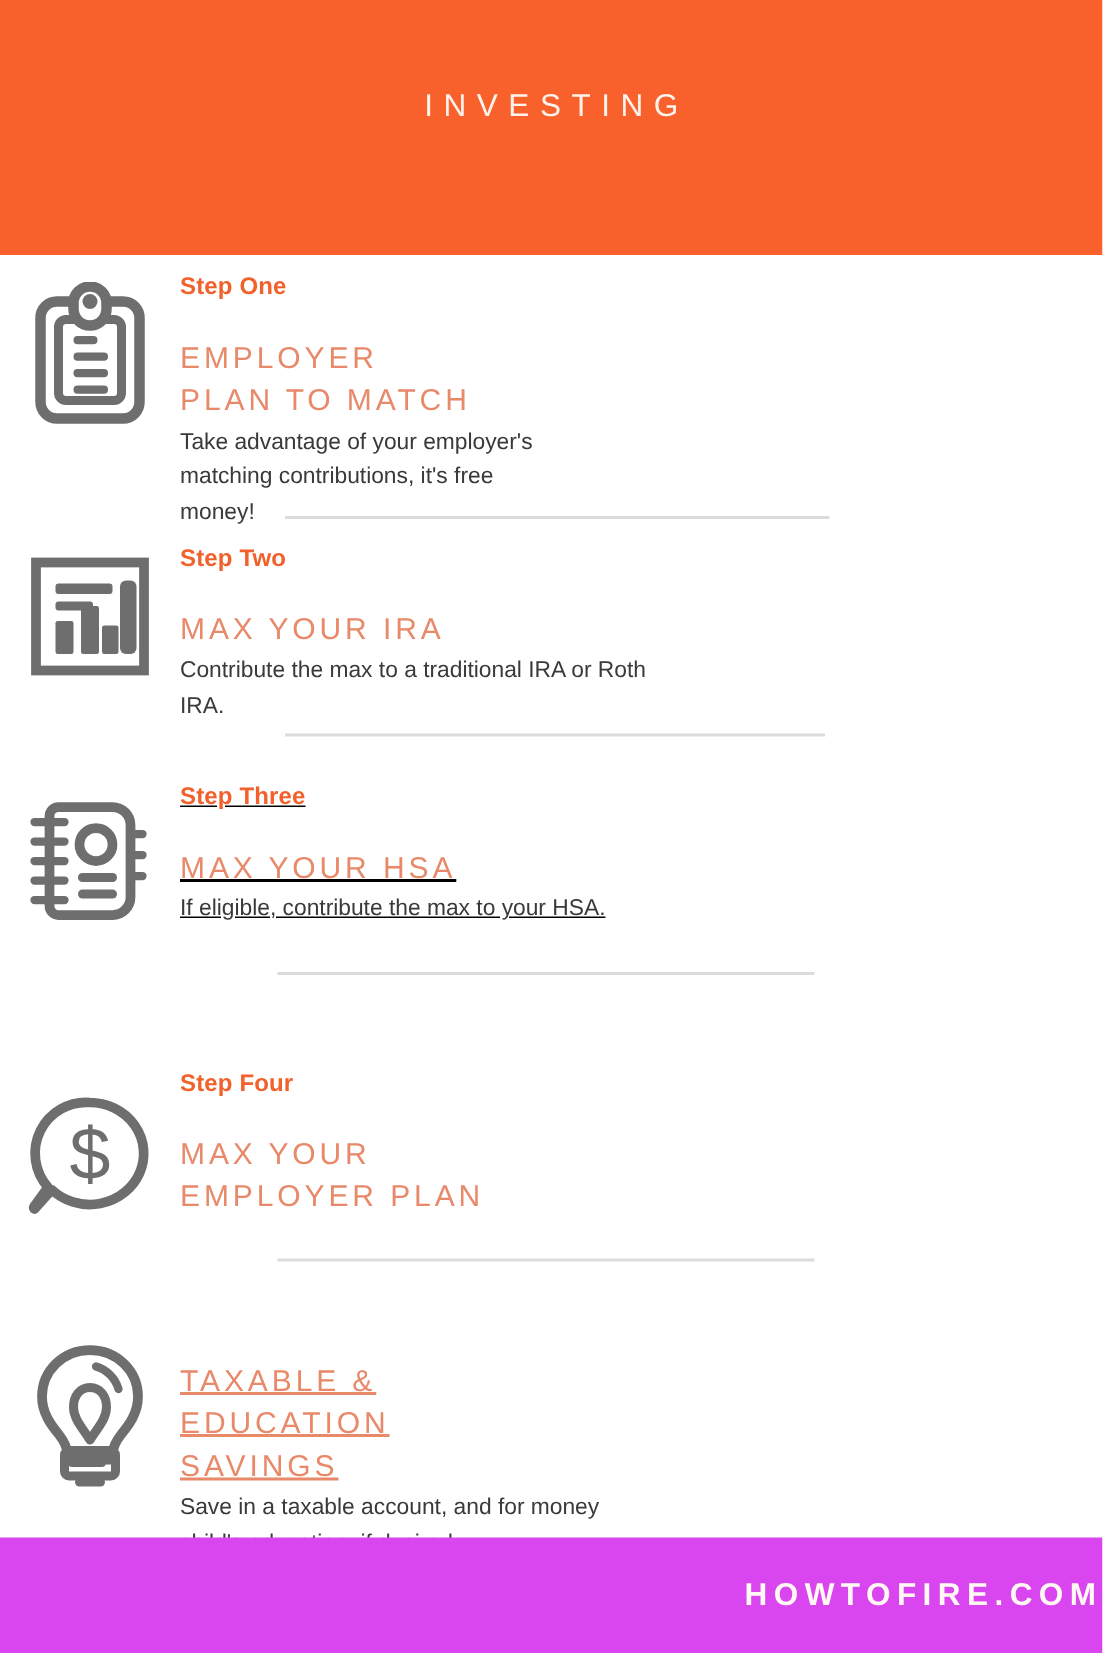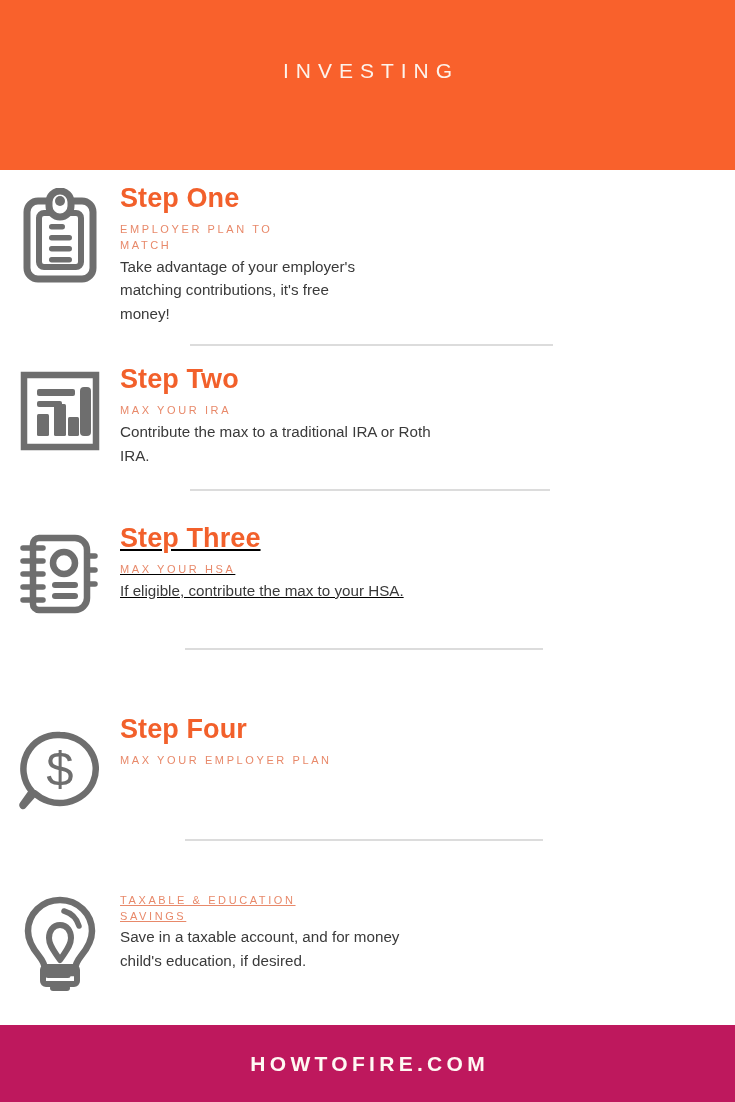--- a/index.html
+++ b/index.html
@@ -63,32 +63,32 @@
     display: flex;
     justify-content: center;
     padding-top: 4px;
   }
   .step-text-col {
     flex: 1;
     padding-right: 20px;
   }
   .step-title {
     color: #F2602B;
-    font-size: 27px;
+    font-size: 16px;
     font-weight: 700;
     line-height: 1.05;
     margin: 0;
     letter-spacing: 0.1px;
   }
   .step-subtitle {
     color: #E8896A;
-    font-size: 11px;
+    font-size: 20px;
     letter-spacing: 2.6px;
     line-height: 1.42;
-    margin-top: 10px;
+    margin-top: 24px;
     text-transform: uppercase;
     font-weight: 400;
   }
   .step-desc {
     color: #3A3A3A;
     font-size: 15.2px;
     line-height: 1.55;
     margin-top: 1px;
     font-weight: 400;
   }
@@ -105,24 +105,24 @@
   
   .icon-svg { display: block; }
 
   
   .footer {
     position: absolute;
     left: 0;
     bottom: 0;
     width: 735px;
     height: 77px;
-    background: #be185d;
+    background: #d946ef;
     display: flex;
     align-items: center;
-    justify-content: center;
+    justify-content: flex-end;
   }
   .footer-text {
     color: #FFF8F3;
     font-size: 21px;
     font-weight: 700;
     letter-spacing: 4.3px;
     text-indent: 4.3px;
   }
 </style>
 </head>

